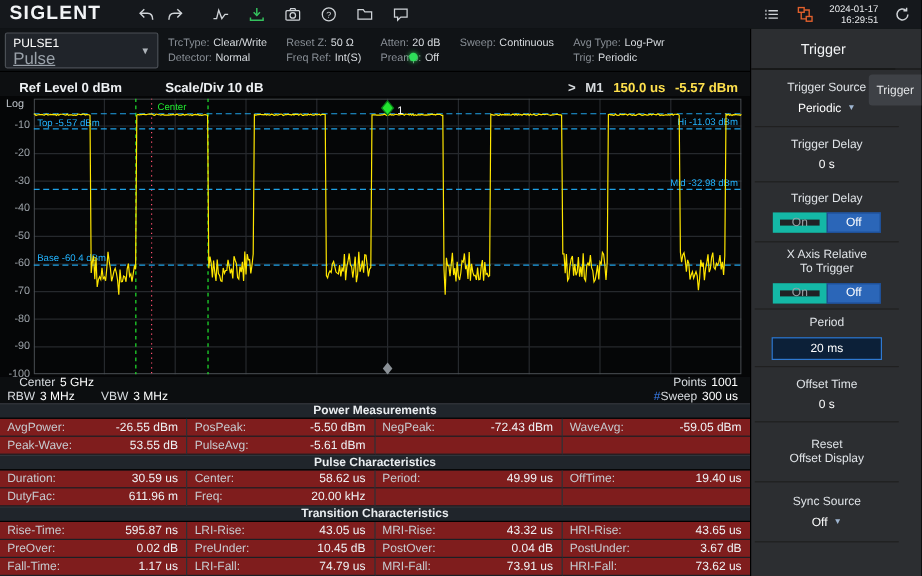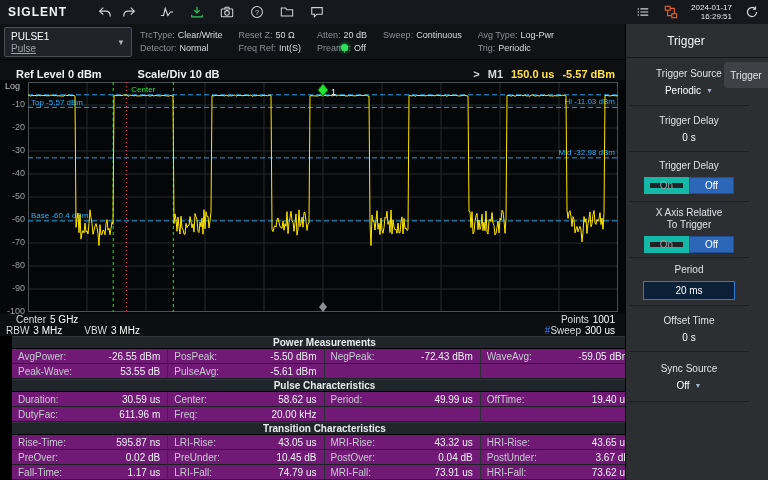--- a/index.html
+++ b/index.html
@@ -3,36 +3,36 @@
 <meta charset="utf-8">
 <style>
   * { margin:0; padding:0; box-sizing:border-box; }
   html,body { background:#000; }
   body { width:768px; height:480px; position:relative; overflow:hidden;
          font-family:"Liberation Sans", sans-serif; color:#ddd; }
 
   
   .topbar { position:absolute; top:0; left:0; width:768px; height:24px;
             background:#15181c; display:flex; align-items:center; }
-  .brand { margin-left:8px; font-size:12px; font-weight:bold; letter-spacing:1px; color:#f2f4f6; }
+  .brand { margin-left:8px; font-size:16px; font-weight:bold; letter-spacing:1px; color:#f2f4f6; }
   .tb-icon { width:24px; height:20px; display:flex; align-items:center; justify-content:center;
              color:#cfd3d7; }
   .tb-icon svg { width:14px; height:14px; }
   .tb-group { display:flex; align-items:center; }
   .dt { text-align:right; font-size:8px; line-height:9px; color:#e8eaec; margin:0 4px; }
 
   
   .statusbar { position:absolute; top:24px; left:0; width:625px; height:36px;
                background:#101316; border-bottom:1px solid #000; }
   .mode-box { position:absolute; left:4px; top:3px; width:128px; height:30px;
               background:#20242a; border:1px solid #4a4f55; border-radius:2px;
               display:flex; align-items:center; padding:0 6px; }
   .mode-txt { flex:1; }
   .mode-title { font-size:10px; color:#fff; line-height:12px; }
-  .mode-sub { font-size:10px; color:#9aa2aa; line-height:11px;text-decoration:underline; }
+  .mode-sub { font-size:14px; color:#9aa2aa; line-height:11px;text-decoration:underline; }
   .mode-caret { font-size:8px; color:#aeb4ba; }
   .sf-wrap { position:absolute; left:140px; top:5px; display:flex; gap:16px; }
   .sf-col { display:flex; flex-direction:column; }
   .sf-row { font-size:9px; line-height:13px; white-space:nowrap; }
   .sf-row .l { color:#8a9097;text-align:right; }
   .sf-row .v { color:#d7dbdf; margin-left:3px; }
   .led { position:absolute; left:341px; top:20px; width:7px; height:7px; border-radius:50%;
          background:#2ee05a; box-shadow:0 0 4px #2ee05a; }
 
   
@@ -53,21 +53,21 @@
   
   .axisinfo { position:absolute; top:314px; left:0; width:625px; height:22px; background:#0c0e10; font-size:10px; }
   .ax-row { display:flex; height:11px; line-height:11px; align-items:center; }
   .ax-row .sp { margin-left:6px; }
   .ax-row .lab { color:#d9dde1; }
   .ax-row .val { color:#ffffff; margin-left:4px; }
   .ax-right { margin-left:auto; margin-right:10px; display:flex; }
   .hash { color:#3b82f6; }
 
   
-  .tables { position:absolute; top:336px; left:12px; width:625px; height:144px; background:#701a75; }
+  .tables { position:absolute; top:336px; left:0; width:625px; height:144px; background:#7f1d1d; }
   .tbl-h { height:13px; background:#20252b; border-top:1px solid #30353b; border-bottom:1px solid #000;
            display:flex; align-items:center; justify-content:center;
            font-size:10px; font-weight:bold; color:#e9edf0; }
   .tbl-r { height:15px; display:grid; grid-template-columns:repeat(4,1fr); }
   .tbl-c { display:flex; justify-content:space-between; align-items:center; padding:0 7px 0 6px;
            border-right:1px solid #2c3136; border-bottom:1px solid #1b1f24; font-size:10px; }
   .tbl-c:last-child { border-right:none; }
   .tbl-c .l { color:#c6cbd0; }
   .tbl-c .v { color:#eef2f5; }
 
@@ -469,20 +469,26 @@
     <div class="m-item h48">
       <div class="m-label">Period</div>
       <div class="m-box">20 ms</div>
     </div>
 
     <div class="m-item h46">
       <div class="m-label">Offset Time</div>
       <div class="m-val">0 s</div>
     </div>
 
+    <div class="m-item h50">
+      <div class="m-label">
+        <div>Reset</div>
+        <div>Offset Display</div>
+      </div>
+    </div>
 
     <div class="m-item h50">
       <div class="m-label">Sync Source</div>
       <div class="m-dd">
         <span>Off</span>
         <span class="caret">▼</span>
       </div>
     </div>
   </div>
 </div>

